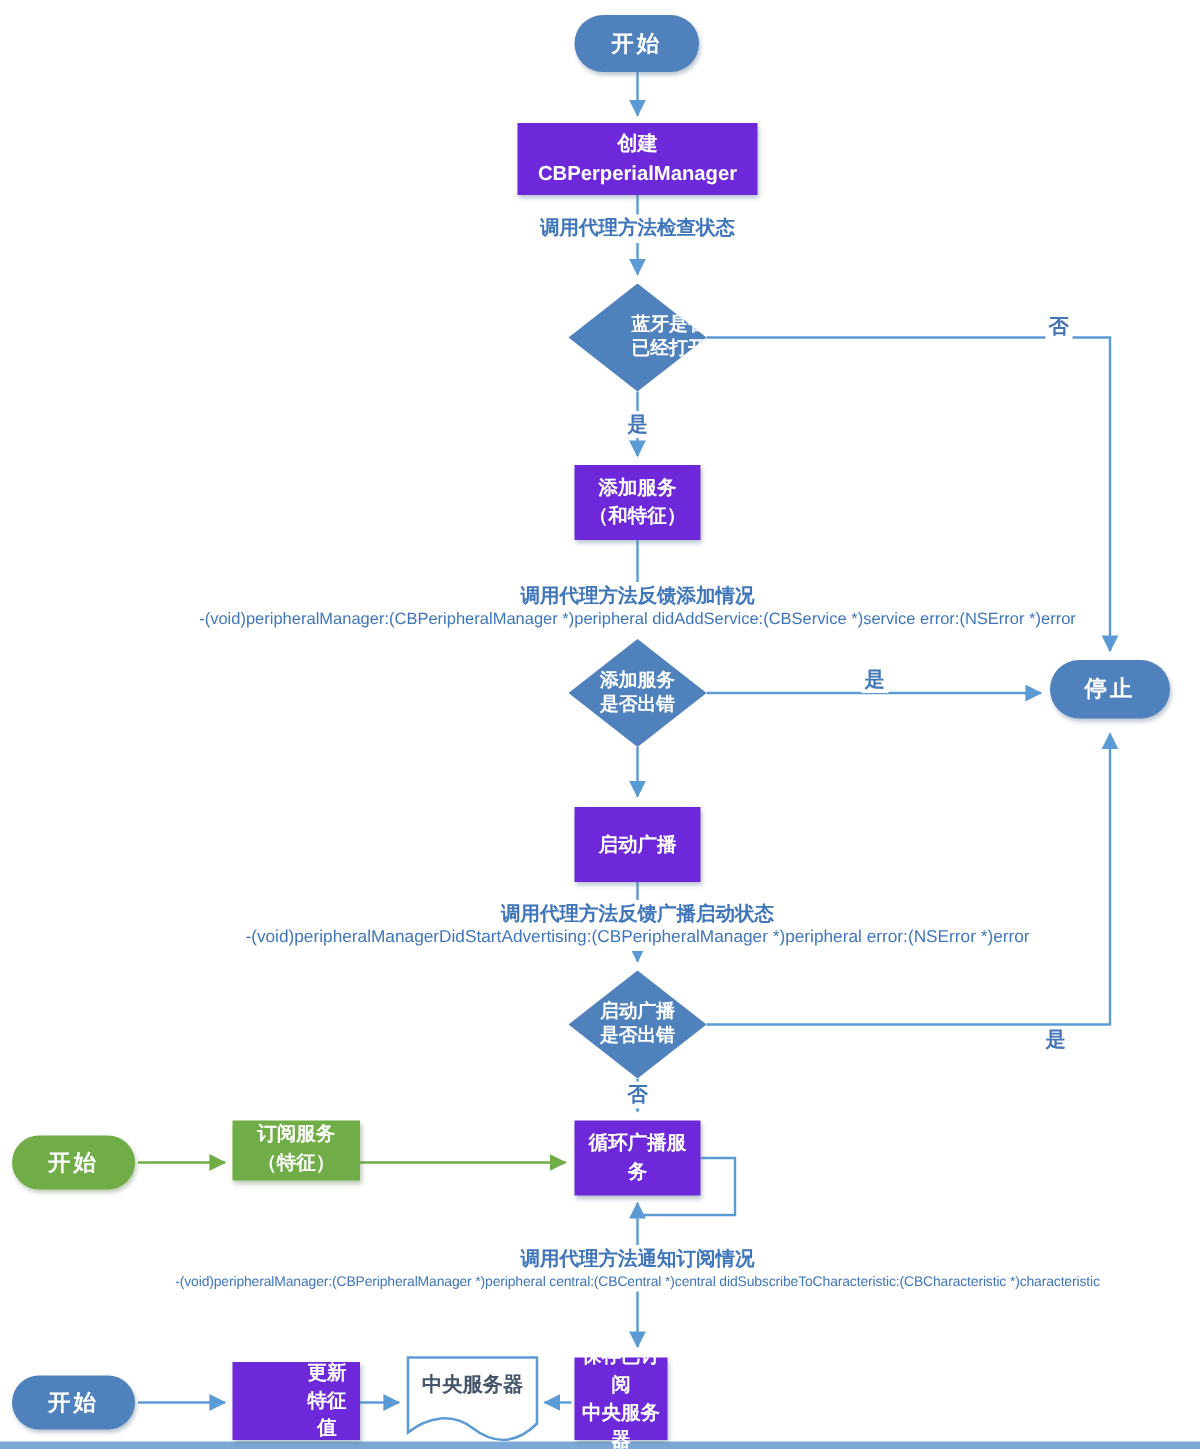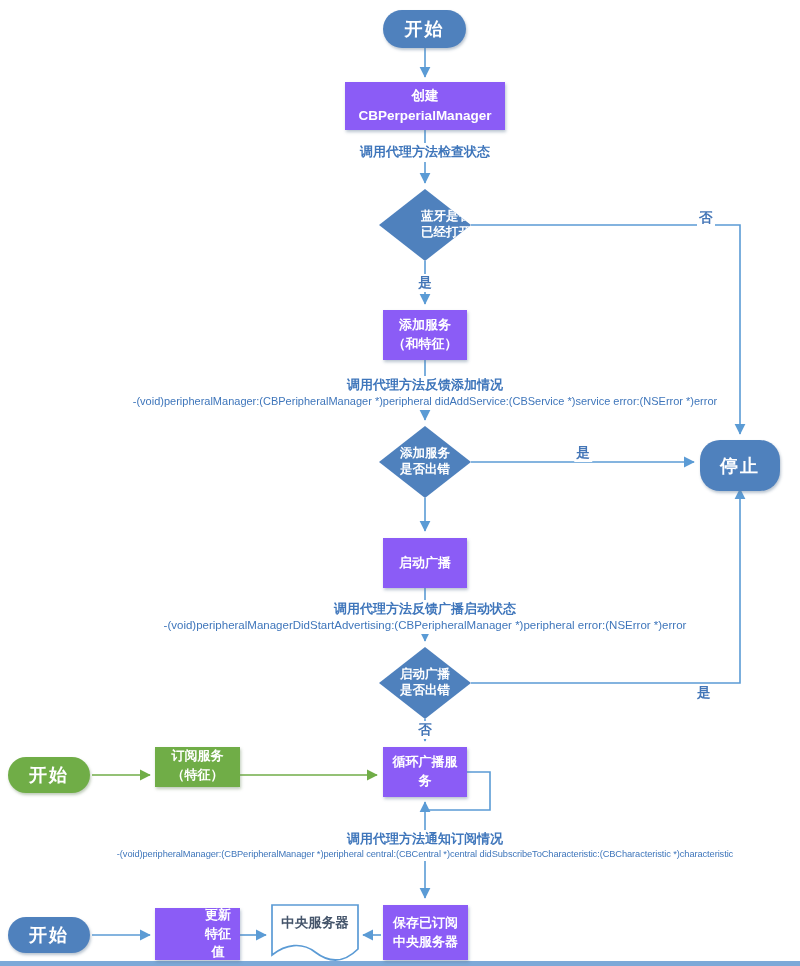--- a/index.html
+++ b/index.html
@@ -1,23 +1,23 @@
 <!DOCTYPE html>
 <html><head>
 <meta charset="utf-8">
 <style>
   html,body{margin:0;padding:0;background:#fff;}
   #canvas{position:relative;width:800px;height:966px;background:#fff;overflow:hidden;
           font-family:"Liberation Sans","DejaVu Sans",sans-serif;}
   #wires{position:absolute;left:0;top:0;z-index:1;}
   .node{position:absolute;z-index:3;display:flex;align-items:center;justify-content:center;
         text-align:center;color:#fff;white-space:pre-line;box-sizing:border-box;}
-  .rect{background:#8b5cf6;font-size:13.5px;font-weight:600;line-height:1.45;
+  .rect{background:#6d28d9;font-size:13.5px;font-weight:600;line-height:1.45;
         box-shadow:1px 2px 3px rgba(100,125,150,.45);padding:2px 3px;}
-  .pill{background:#4f81bd;font-size:18px;font-weight:700;letter-spacing:2px;
+  .pill{background:#4f81bd;font-size:15px;font-weight:700;letter-spacing:2px;
         border-radius:20px;box-shadow:1px 2px 3px rgba(100,125,150,.45);}
   .pill.green,.rect.green{background:#70ad47;box-shadow:1px 2px 3px rgba(110,140,100,.45);}
   .diamond{background:#4f81bd;clip-path:polygon(50% 0,100% 50%,50% 100%,0 50%);
            font-size:12.5px;font-weight:600;line-height:1.25;}
   .anno{position:absolute;z-index:2;transform:translateX(-50%);text-align:center;
         background:#fff;padding:1px 5px;color:#3f76bb;}
   .anno .t{font-size:13px;font-weight:600;line-height:1.3;}
   .anno .c{font-size:12px;font-weight:400;white-space:nowrap;line-height:1.35;}
   .anno.a2 .c{font-size:11px;}
   .anno.a3 .c{font-size:11.5px;}
@@ -64,21 +64,21 @@
     </g>
     <g fill="none" stroke="#70ad47" stroke-width="1.6">
       <path d="M92,775 L150,775" marker-end="url(#arrG)"></path>
       <path d="M240,775 L377,775" marker-end="url(#arrG)"></path>
     </g>
   </svg>
 
   <div class="anno a1" style="left:425px;top:143px;text-align:right;">
     <div class="t">调用代理方法检查状态</div>
   </div>
-  <div class="anno a2" style="left:425px;top:376px;">
+  <div class="anno a2" style="left:425px;top:388px;">
     <div class="t">调用代理方法反馈添加情况</div>
     <div class="c">-(void)peripheralManager:(CBPeripheralManager *)peripheral didAddService:(CBService *)service error:(NSError *)error</div>
   </div>
   <div class="anno a3" style="left:425px;top:600px;">
     <div class="t">调用代理方法反馈广播启动状态</div>
     <div class="c">-(void)peripheralManagerDidStartAdvertising:(CBPeripheralManager *)peripheral error:(NSError *)error</div>
   </div>
   <div class="anno a4" style="left:425px;top:830px;">
     <div class="t">调用代理方法通知订阅情况</div>
     <div class="c">-(void)peripheralManager:(CBPeripheralManager *)peripheral central:(CBCentral *)central didSubscribeToCharacteristic:(CBCharacteristic *)characteristic</div>
@@ -107,21 +107,21 @@
   <div class="node rect" style="left:383px;top:310px;width:84px;height:50px;font-size:13px;">
     <span>添加服务
 （和特征）</span>
   </div>
 
   <div class="node diamond" style="left:379px;top:426px;width:92px;height:72px;">
     <span>添加服务
 是否出错</span>
   </div>
 
-  <div class="node pill" style="left:700px;top:440px;width:80px;height:51px;">
+  <div class="node pill" style="left:700px;top:440px;width:80px;height:39px;">
     <span>停止</span>
   </div>
 
   <div class="node rect" style="left:383px;top:538px;width:84px;height:50px;font-size:13px;">
     <span>启动广播</span>
   </div>
 
   <div class="node diamond" style="left:379px;top:647px;width:92px;height:72px;">
     <span>启动广播
 是否出错</span>
@@ -146,19 +146,19 @@
 
   <div class="node rect" style="left:155px;top:908px;width:85px;height:52px;font-size:13px;padding-left:44px;">
     <span>更新特征值</span>
   </div>
 
   <svg class="docshape" style="left:270px;top:903px;" width="92" height="62">
     <path d="M2,2 L88,2 L88,46 C73,61 58,59 45,49 C32,39 16,41 2,52 Z" fill="#ffffff" stroke="#5b9bd5" stroke-width="1.7"></path>
   </svg>
   <div class="doctext" style="left:272px;top:914px;width:86px;">中央服务器</div>
 
-  <div class="node rect" style="left:383px;top:905px;width:85px;height:55px;font-size:13px;">
+  <div class="node rect" style="left:383px;top:905px;width:62px;height:55px;font-size:13px;">
     <span>保存已订阅
 中央服务器</span>
   </div>
 
   <div class="strip"></div>
 </div>
 
 </body></html>

